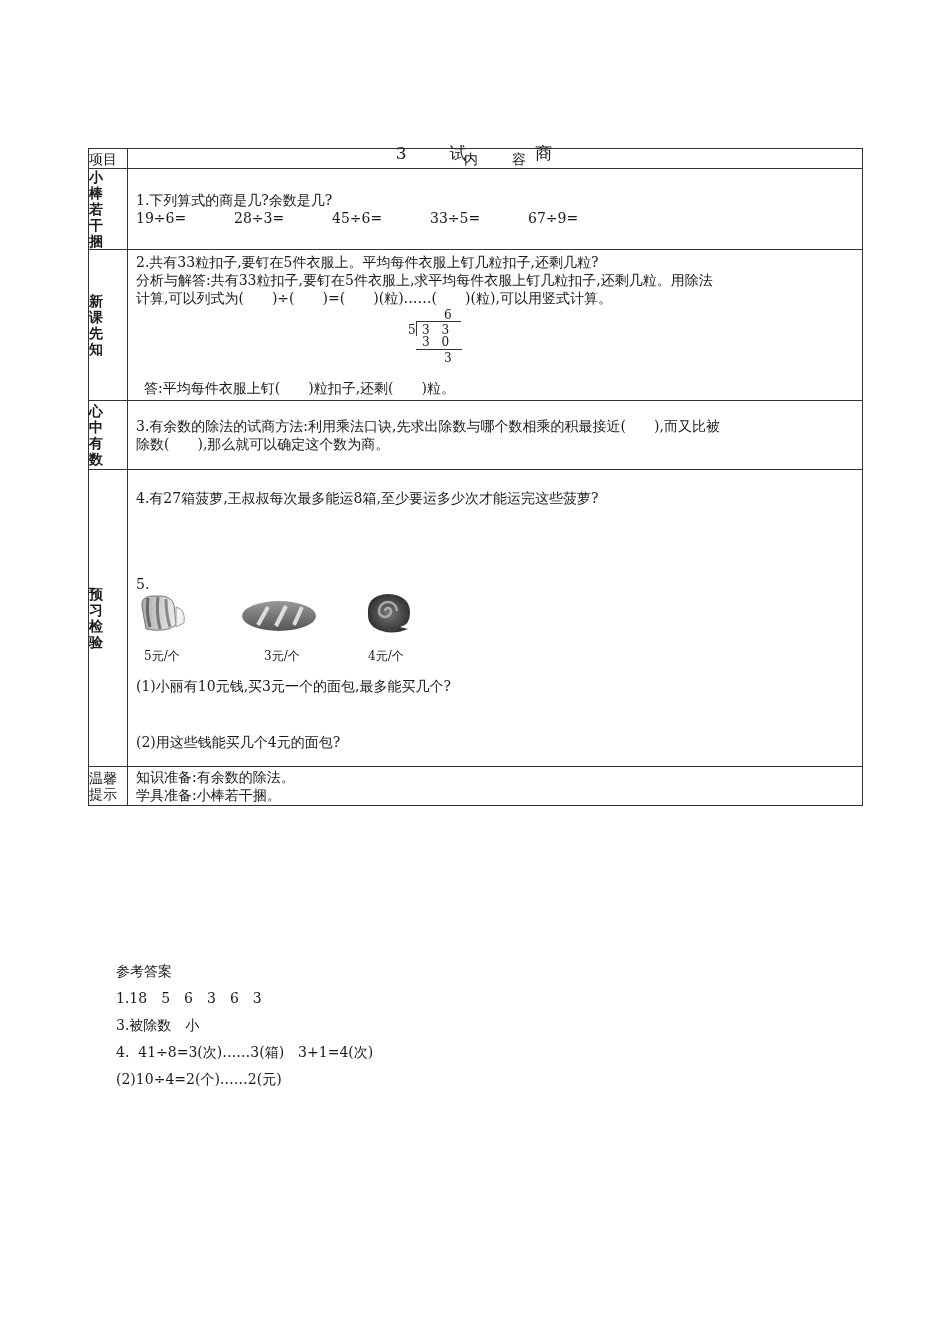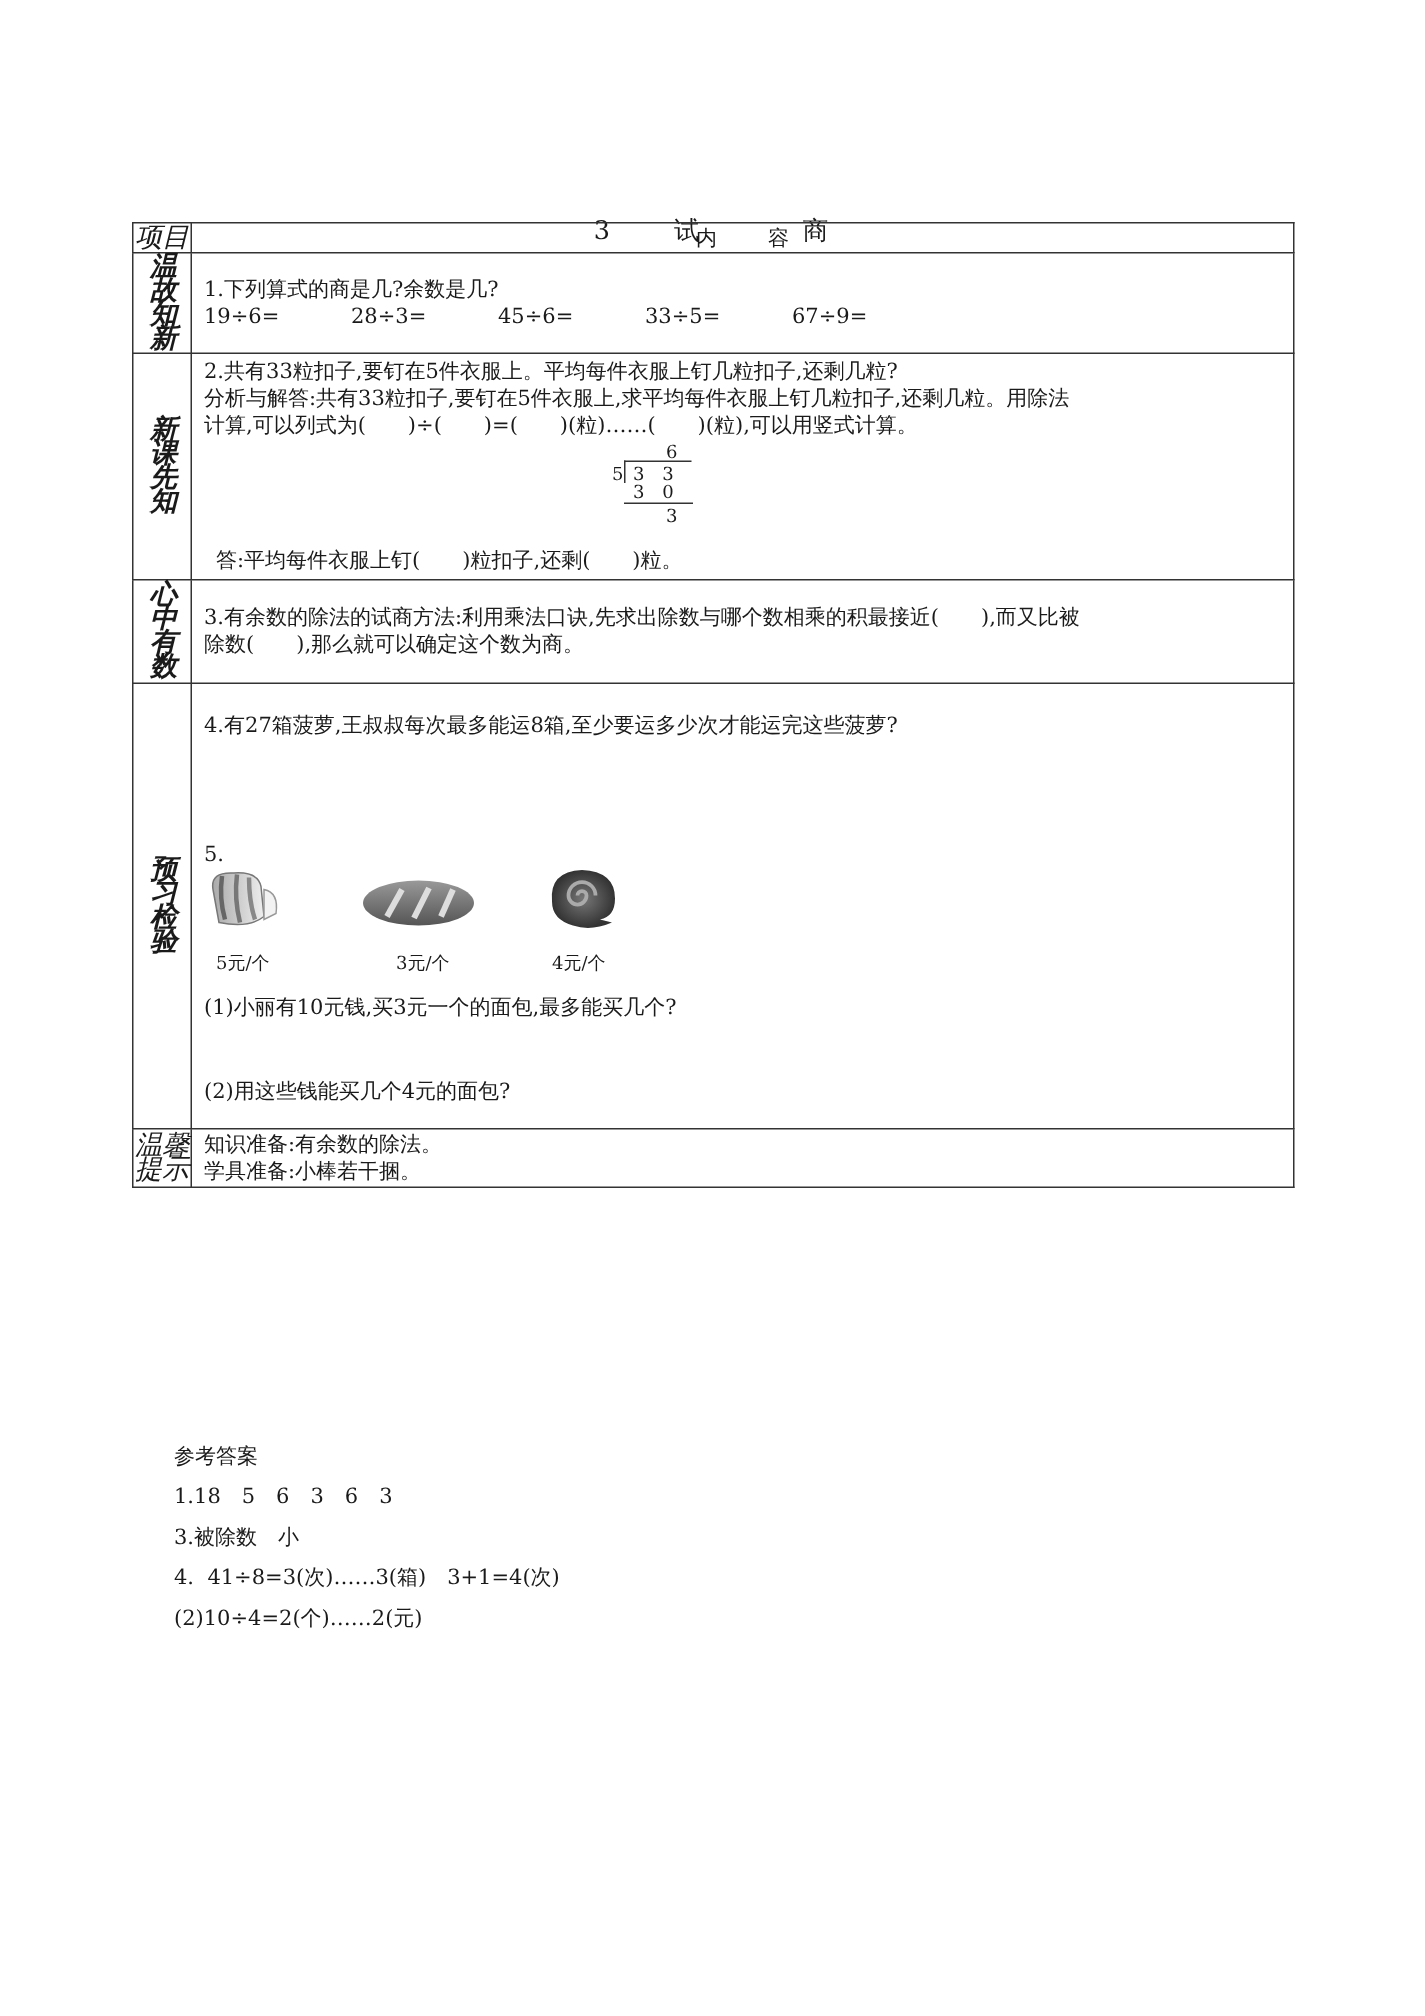--- a/index.html
+++ b/index.html
@@ -10,21 +10,21 @@
     .title {
       position: absolute; top: 122px; left: 0; width: 950px; text-align: center;
       font-size: 17px; letter-spacing: 2px; margin-top: 20px;
     }
     .title .gap { display: inline-block; width: 26px; }
     table.ws {
       position: absolute; top: 148px; left: 88px; width: 775px;
       border-collapse: collapse; font-size: 14px; line-height: 18px;
     }
     table.ws td { border: 1.5px solid #333; vertical-align: middle; padding: 0; }
-    td.lbl { width: 38px; text-align: center; font-size: 18px; line-height: 16px; font-weight: bold; font-style: italic; }
+    td.lbl { width: 38px; text-align: left; font-size: 14px; line-height: 16px; font-weight: bold; }
     td.lbl.plain { font-weight: normal; }
     td.lbl .v { display: inline-block; width: 16px; word-break: break-all; line-height: 16px; }
     td.cnt { padding: 0 8px !important; }
     .row-head td { height: 19px; }
     .row-head .hd { text-align: center; letter-spacing: 0; }
     .row-head .hd span.sp { display: inline-block; width: 34px; }
     .r1 td { height: 66px; }
     .r2 td { height: 150px; }
     .r3 td { height: 68px; }
     .r4 td { height: 296px; vertical-align: top; }
@@ -64,21 +64,21 @@
 <table class="ws">
   <tbody>
       <tr class="row-head">
     <td class="lbl plain">项目</td>
     <td class="hd">
       <span>内</span><span class="sp"></span><span>容</span>
     </td>
   </tr>
 
   <tr class="r1">
-    <td class="lbl"><span class="v">温故知新</span></td>
+    <td class="lbl"><span class="v">小棒若干捆</span></td>
     <td class="cnt">
       <div>1.下列算式的商是几?余数是几?</div>
       <div class="eqs">
         <span>19÷6=</span>
         <span>28÷3=</span>
         <span>45÷6=</span>
         <span>33÷5=</span>
         <span>67÷9=</span>
       </div>
     </td>

